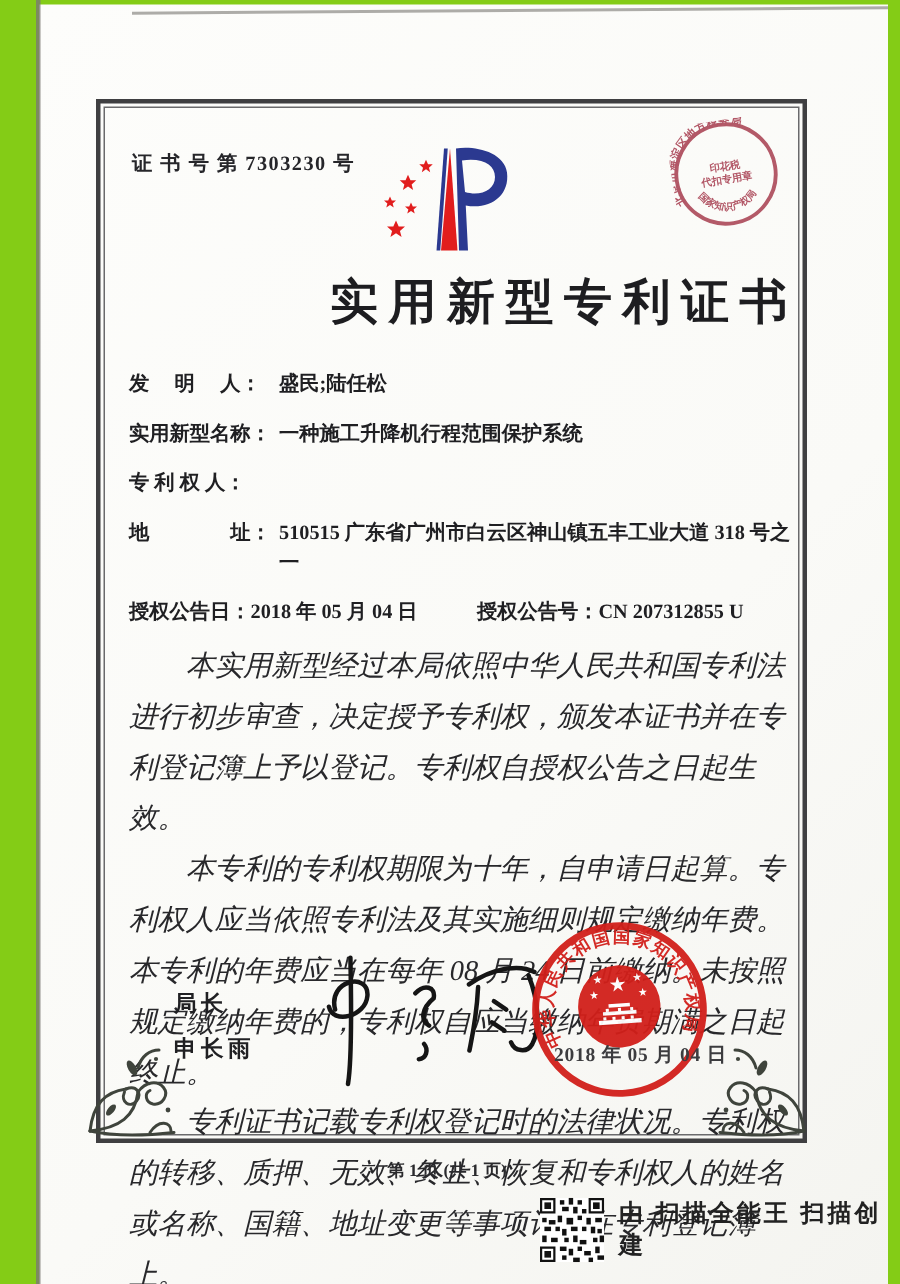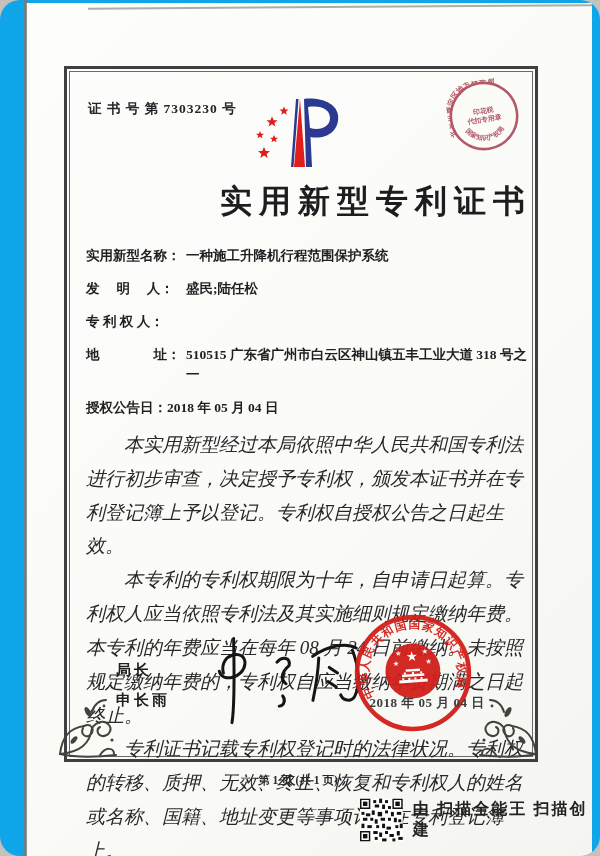--- a/index.html
+++ b/index.html
@@ -1,17 +1,17 @@
 <!DOCTYPE html>
 <html><head>
 <meta charset="utf-8">
 <style>
   html,body{margin:0;padding:0;}
   body{background:#c2c1bd;font-family:"Liberation Serif","DejaVu Serif",serif;}
-  #stage{position:relative;width:600px;height:856px;overflow:hidden;background:#0ea5e9;border-radius:20px;}
+  #stage{position:relative;width:600px;height:856px;overflow:hidden;background:#84cc16;}
   .paper{position:absolute;left:26px;top:3px;width:566px;height:853px;
          background:linear-gradient(135deg,#fdfdfb 0%,#fafaf7 60%,#f4f4f0 100%);}
   .scan-line-left{position:absolute;left:24px;top:0;width:3px;height:856px;background:#7a7973;opacity:.8;}
   .scan-line-top{position:absolute;left:88px;top:6px;width:504px;height:2px;background:#adaca8;transform:rotate(-0.4deg);}
   .frame{position:absolute;left:64px;top:66px;width:468px;height:690px;border:3px solid #3f3f41;}
   .frame-inner{position:absolute;left:2px;top:2px;right:2px;bottom:2px;border:1px solid #6a6a6c;}
   .cert-no{position:absolute;left:88px;top:100px;font-size:13.5px;font-weight:bold;color:#26262a;letter-spacing:1px;}
   .logo{position:absolute;left:248px;top:94px;width:100px;height:90px;}
   .tax-stamp{position:absolute;left:448px;top:80px;width:72px;height:72px;transform:rotate(-9deg);opacity:.88;}
   .title{position:absolute;left:64px;top:180px;width:468px;text-align:right;
@@ -79,36 +79,37 @@
       <textPath href="#taxArcBottom" startOffset="3">国家知识产权局</textPath>
     </text>
     <text x="50" y="46" font-size="9.5" font-weight="bold" fill="#a84052" text-anchor="middle">印花税</text>
     <text x="50" y="58" font-size="9.5" font-weight="bold" fill="#a84052" text-anchor="middle">代扣专用章</text>
   </svg>
 
   <div class="title">实用新型专利证书</div>
 
   <div class="content">
     <div class="field-row">
+      <span class="field-label">发 　明 　人：</span>
+      <span class="field-value">盛民;陆任松</span>
+    </div>
+    <div class="field-row">
       <span class="field-label">实用新型名称：</span>
       <span class="field-value">一种施工升降机行程范围保护系统</span>
     </div>
     <div class="field-row">
-      <span class="field-label">发 　明 　人：</span>
-      <span class="field-value">盛民;陆任松</span>
-    </div>
-    <div class="field-row">
       <span class="field-label">专 利 权 人：</span>
     </div>
     <div class="field-row">
       <span class="field-label">地　　　　址：</span>
       <span class="field-value">510515 广东省广州市白云区神山镇五丰工业大道 318 号之一</span>
     </div>
     <div class="grant-row">
       <span class="grant-left"><span>授权公告日：</span><span>2018 年 05 月 04 日</span></span>
+      <span><span>授权公告号：</span><span>CN 207312855 U</span></span>
     </div>
     <div class="paragraphs">
       <p>本实用新型经过本局依照中华人民共和国专利法进行初步审查，决定授予专利权，颁发本证书并在专利登记簿上予以登记。专利权自授权公告之日起生效。</p>
       <p>本专利的专利权期限为十年，自申请日起算。专利权人应当依照专利法及其实施细则规定缴纳年费。本专利的年费应当在每年 08 月 24 日前缴纳。未按照规定缴纳年费的，专利权自应当缴纳年费期满之日起终止。</p>
       <p>专利证书记载专利权登记时的法律状况。专利权的转移、质押、无效、终止、恢复和专利权人的姓名或名称、国籍、地址变更等事项记载在专利登记簿上。</p>
     </div>
   </div>
 
   <div class="signoff">
     <div>局长</div>

